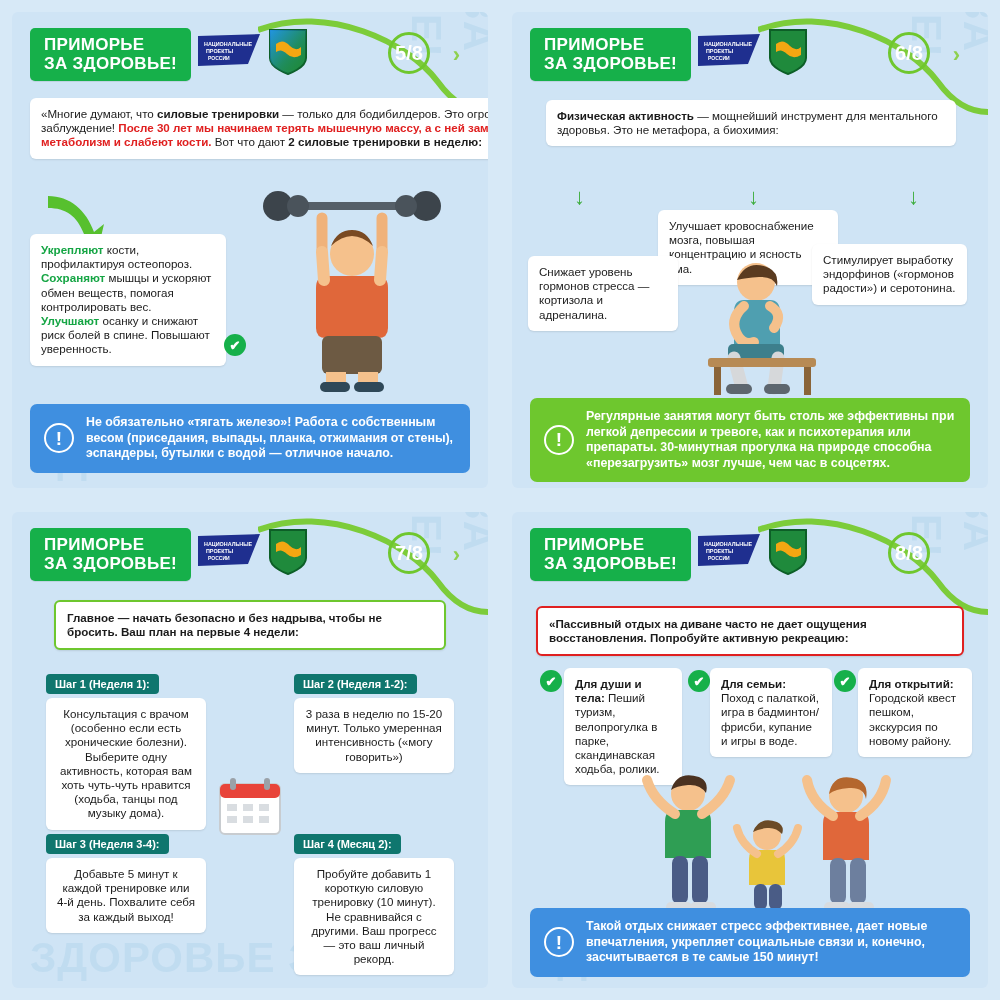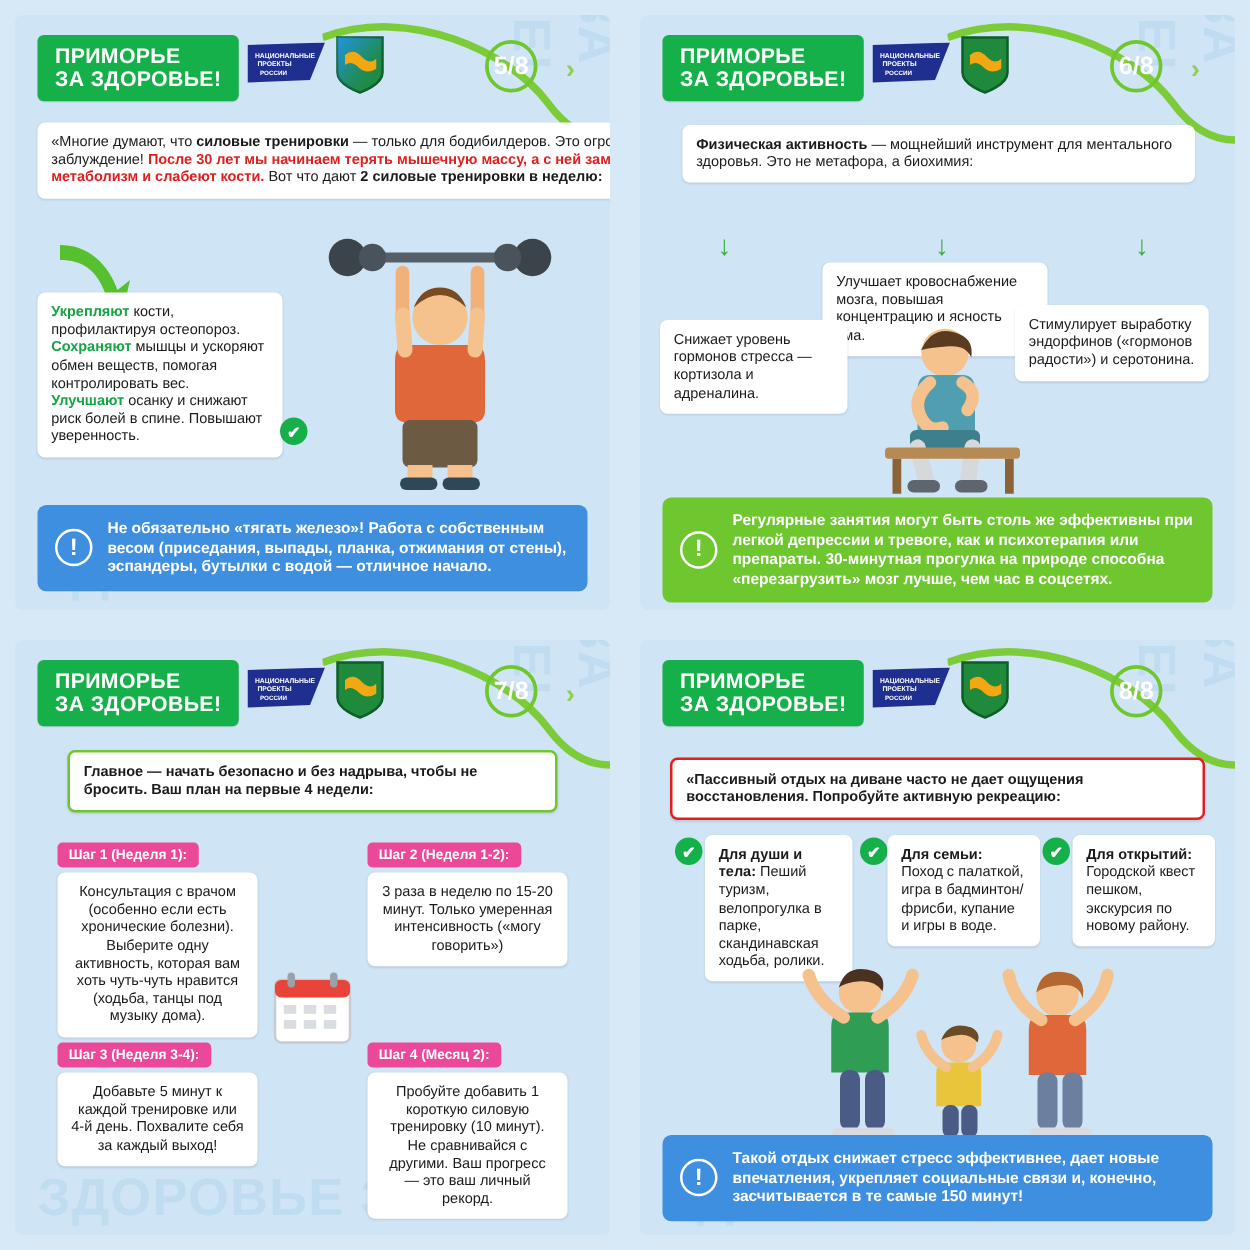--- a/index.html
+++ b/index.html
@@ -115,21 +115,21 @@
   .banner.green { background: #6ec72e; }
   .excl {
     flex: 0 0 auto;
     width: 30px; height: 30px; border-radius: 50%;
     border: 2.5px solid #fff;
     display:flex; align-items:center; justify-content:center;
     font-size: 19px; font-weight: 700;
   }
   .stepchip {
     display: inline-block;
-    background: #ec4899;
+    background: #0f766e;
     color: #fff;
     font-weight: 700;
     font-size: 11px;
     border-radius: 4px;
     padding: 4px 9px;
   }
   .tick {
     width: 22px; height: 22px; border-radius: 50%;
     background: #16b04a; color: #fff;
     display:flex; align-items:center; justify-content:center;

